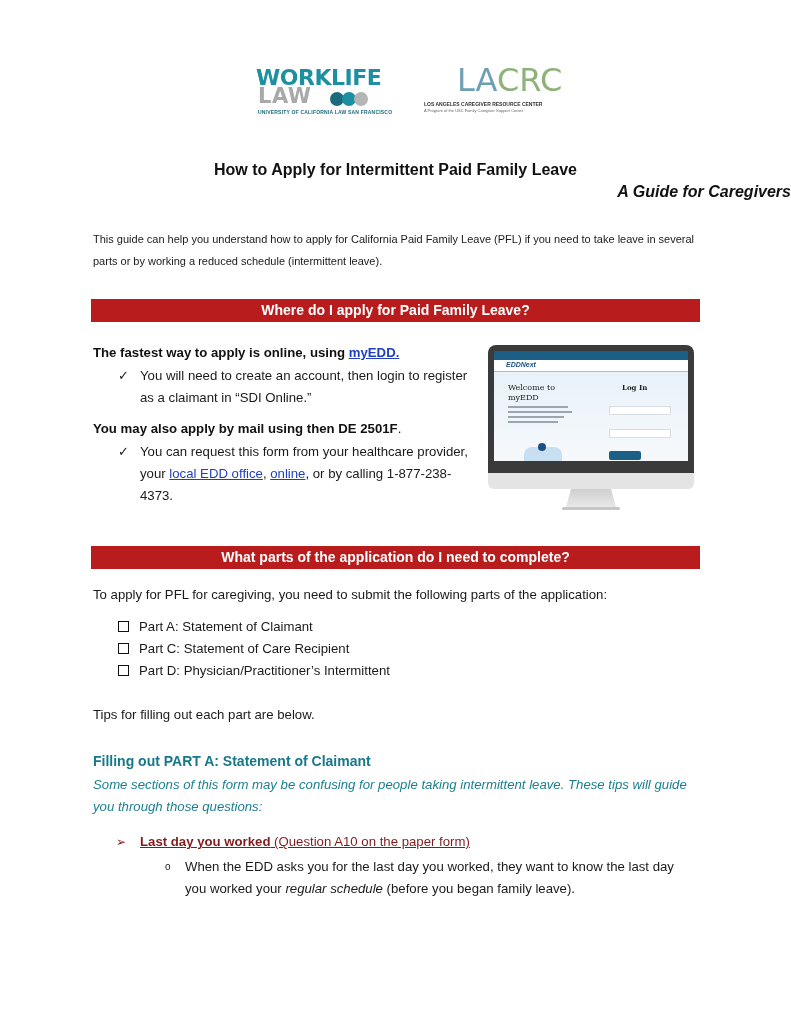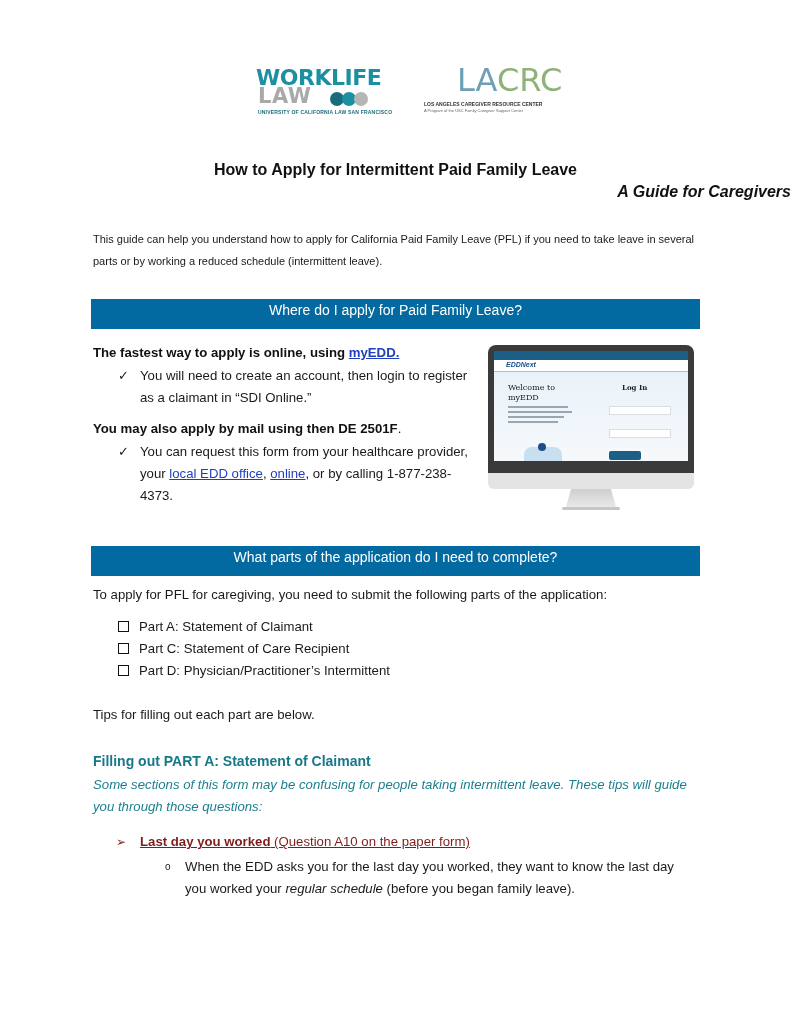--- a/index.html
+++ b/index.html
@@ -20,21 +20,21 @@
   .lacrc-big .crc { color: #8fb27a; }
   .lacrc-sub { position: absolute; left: 2px; top: 35px; font-size: 5px; font-weight: bold; color: #333; white-space: nowrap; }
   .lacrc-sub2 { position: absolute; left: 2px; top: 42px; font-size: 4px; color: #666; white-space: nowrap; }
 
   
   .title1 { position: absolute; top: 161px; left: 0; width: 791px; text-align: center; font-weight: bold; font-size: 16px; color: #111; }
   .title2 { position: absolute; top: 183px; left: 0; width: 791px; text-align: right; font-weight: bold; font-style: italic; font-size: 16px; color: #111; }
 
   .intro { position: absolute; top: 229px; left: 93px; width: 620px; font-size: 11px; line-height: 21.5px; color: #1a1a1a; }
 
-  .banner { position: absolute; left: 91px; width: 609px; height: 30px; background: #0369a1; color: #ffffff; font-weight: normal; font-size: 14px; text-align: center; line-height: 23px; }
+  .banner { position: absolute; left: 91px; width: 609px; height: 23px; background: #b91c1c; color: #ffffff; font-weight: bold; font-size: 14px; text-align: center; line-height: 23px; }
   .banner1 { top: 299px; }
   .banner2 { top: 546px; }
 
   .para-bold { position: absolute; left: 93px; font-weight: bold; font-size: 13.2px; color: #111; }
   .para-bold a, a.lnk { color: #1f3fbf; text-decoration: underline; }
   .check-item { position: absolute; left: 118px; width: 350px; font-size: 13.2px; line-height: 22px; color: #1a1a1a; }
   .check-item .ck { position: absolute; left: 0; top: 0; font-size: 13px; }
   .check-item .txt { display: block; padding-left: 22px; }
 
   

